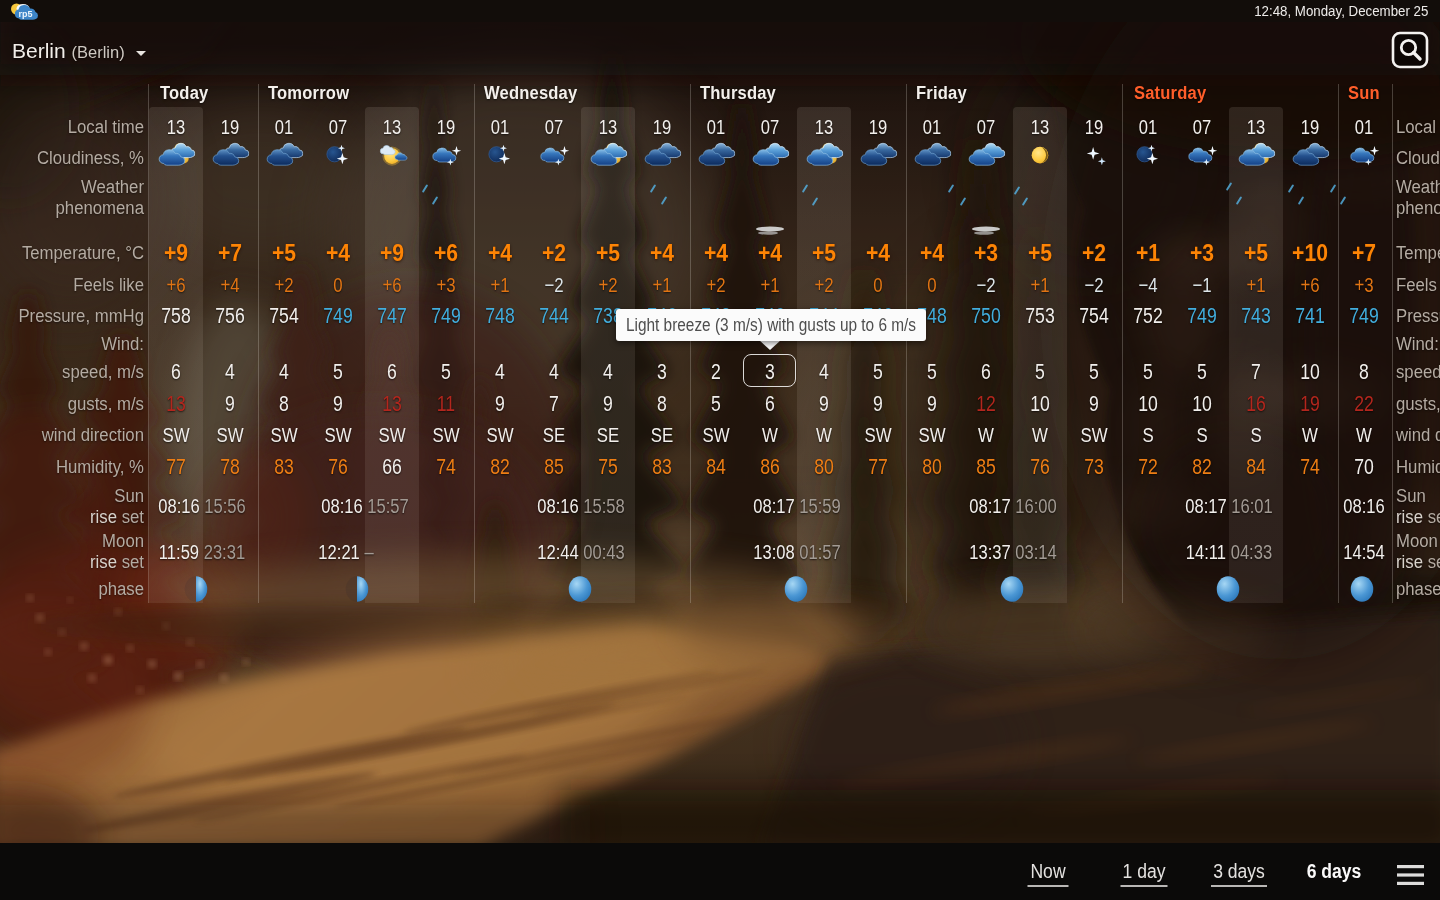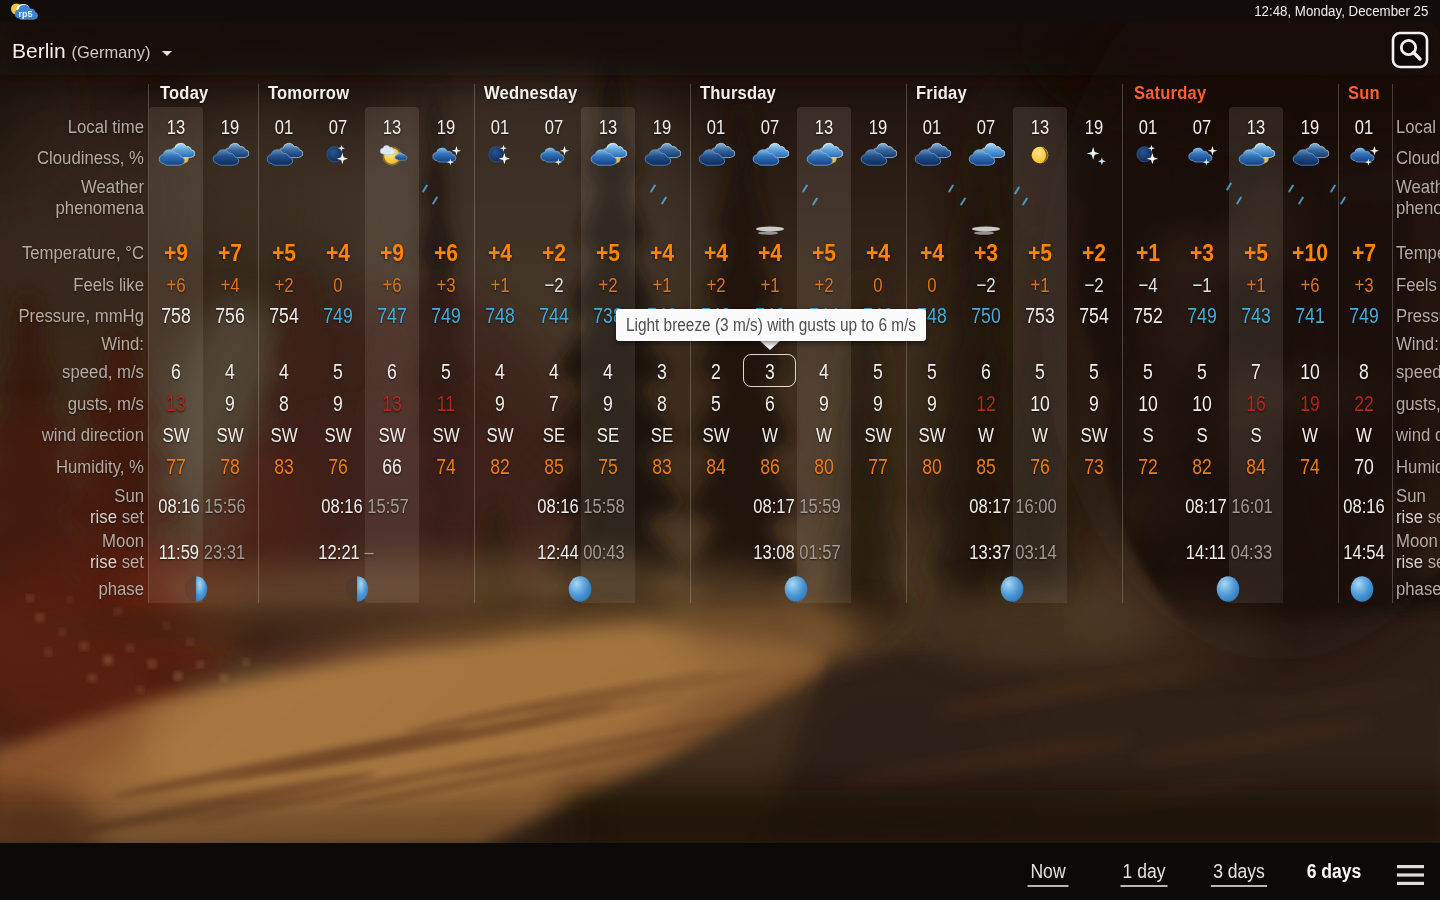--- a/index.html
+++ b/index.html
@@ -249,21 +249,21 @@
 </defs>
 </svg>
 <div id="topbar"></div>
 <svg class="abs" style="left:9px;top:2px" width="30" height="19" viewBox="0 0 30 19">
 <circle cx="7.5" cy="7" r="5.5" fill="#f6c73d"></circle>
 <ellipse cx="14" cy="6.5" rx="6.5" ry="4.5" fill="#f4f8fb"></ellipse>
 <path d="M10,16.5 a4.5,4.5 0 0 1 -0.5,-8.9 a6,5.5 0 0 1 11.5,-1.1 a4.7,4.7 0 0 1 5.5,3.6 a3.8,3.8 0 0 1 0.3,7 q-1.3,0.6 -3,0.6 l-11,0 q-2.2,0 -2.8,-1.2 z" fill="#3d85c8"></path>
 <text x="16.5" y="14.5" font-size="9" font-weight="bold" fill="#eaf4fc" text-anchor="middle" font-family="Liberation Sans">rp5</text>
 </svg>
 <div class="abs" style="right:12px;top:3px;font-size:14px;color:#edebe9;transform:scale(0.95,1);transform-origin:100% 50%;">12:48, Monday, December 25</div>
-<div class="abs" style="left:12px;top:39px;font-size:21px;color:#f2eee9;text-shadow:0 1px 2px rgba(0,0,0,.6)">Berlin <span style="font-size:16.5px;color:#cfc9c2">(Germany)</span>&nbsp; <span style="display:inline-block;vertical-align:2px;width:0;height:0;border-left:5px solid transparent;border-right:5px solid transparent;border-top:5.5px solid #e8e4df"></span></div>
+<div class="abs" style="left:12px;top:39px;font-size:21px;color:#f2eee9;text-shadow:0 1px 2px rgba(0,0,0,.6)">Berlin <span style="font-size:16.5px;color:#cfc9c2">(Berlin)</span>&nbsp; <span style="display:inline-block;vertical-align:2px;width:0;height:0;border-left:5px solid transparent;border-right:5px solid transparent;border-top:5.5px solid #e8e4df"></span></div>
 <svg class="abs" style="left:1391px;top:31px" width="38" height="38" viewBox="0 0 38 38">
 <rect x="2" y="2" width="34" height="34" rx="7" fill="rgba(5,3,2,0.55)" stroke="#f4f2f0" stroke-width="2.6"></rect>
 <circle cx="17.5" cy="16.5" r="7.2" fill="none" stroke="#f4f2f0" stroke-width="2.8"></circle>
 <line x1="22.5" y1="21.5" x2="29" y2="28" stroke="#f4f2f0" stroke-width="3.4" stroke-linecap="round"></line>
 </svg>
 <div class="stripe" style="left:149px"></div>
 <div class="stripe" style="left:365px"></div>
 <div class="stripe" style="left:581px"></div>
 <div class="stripe" style="left:797px"></div>
 <div class="stripe" style="left:1013px"></div>

